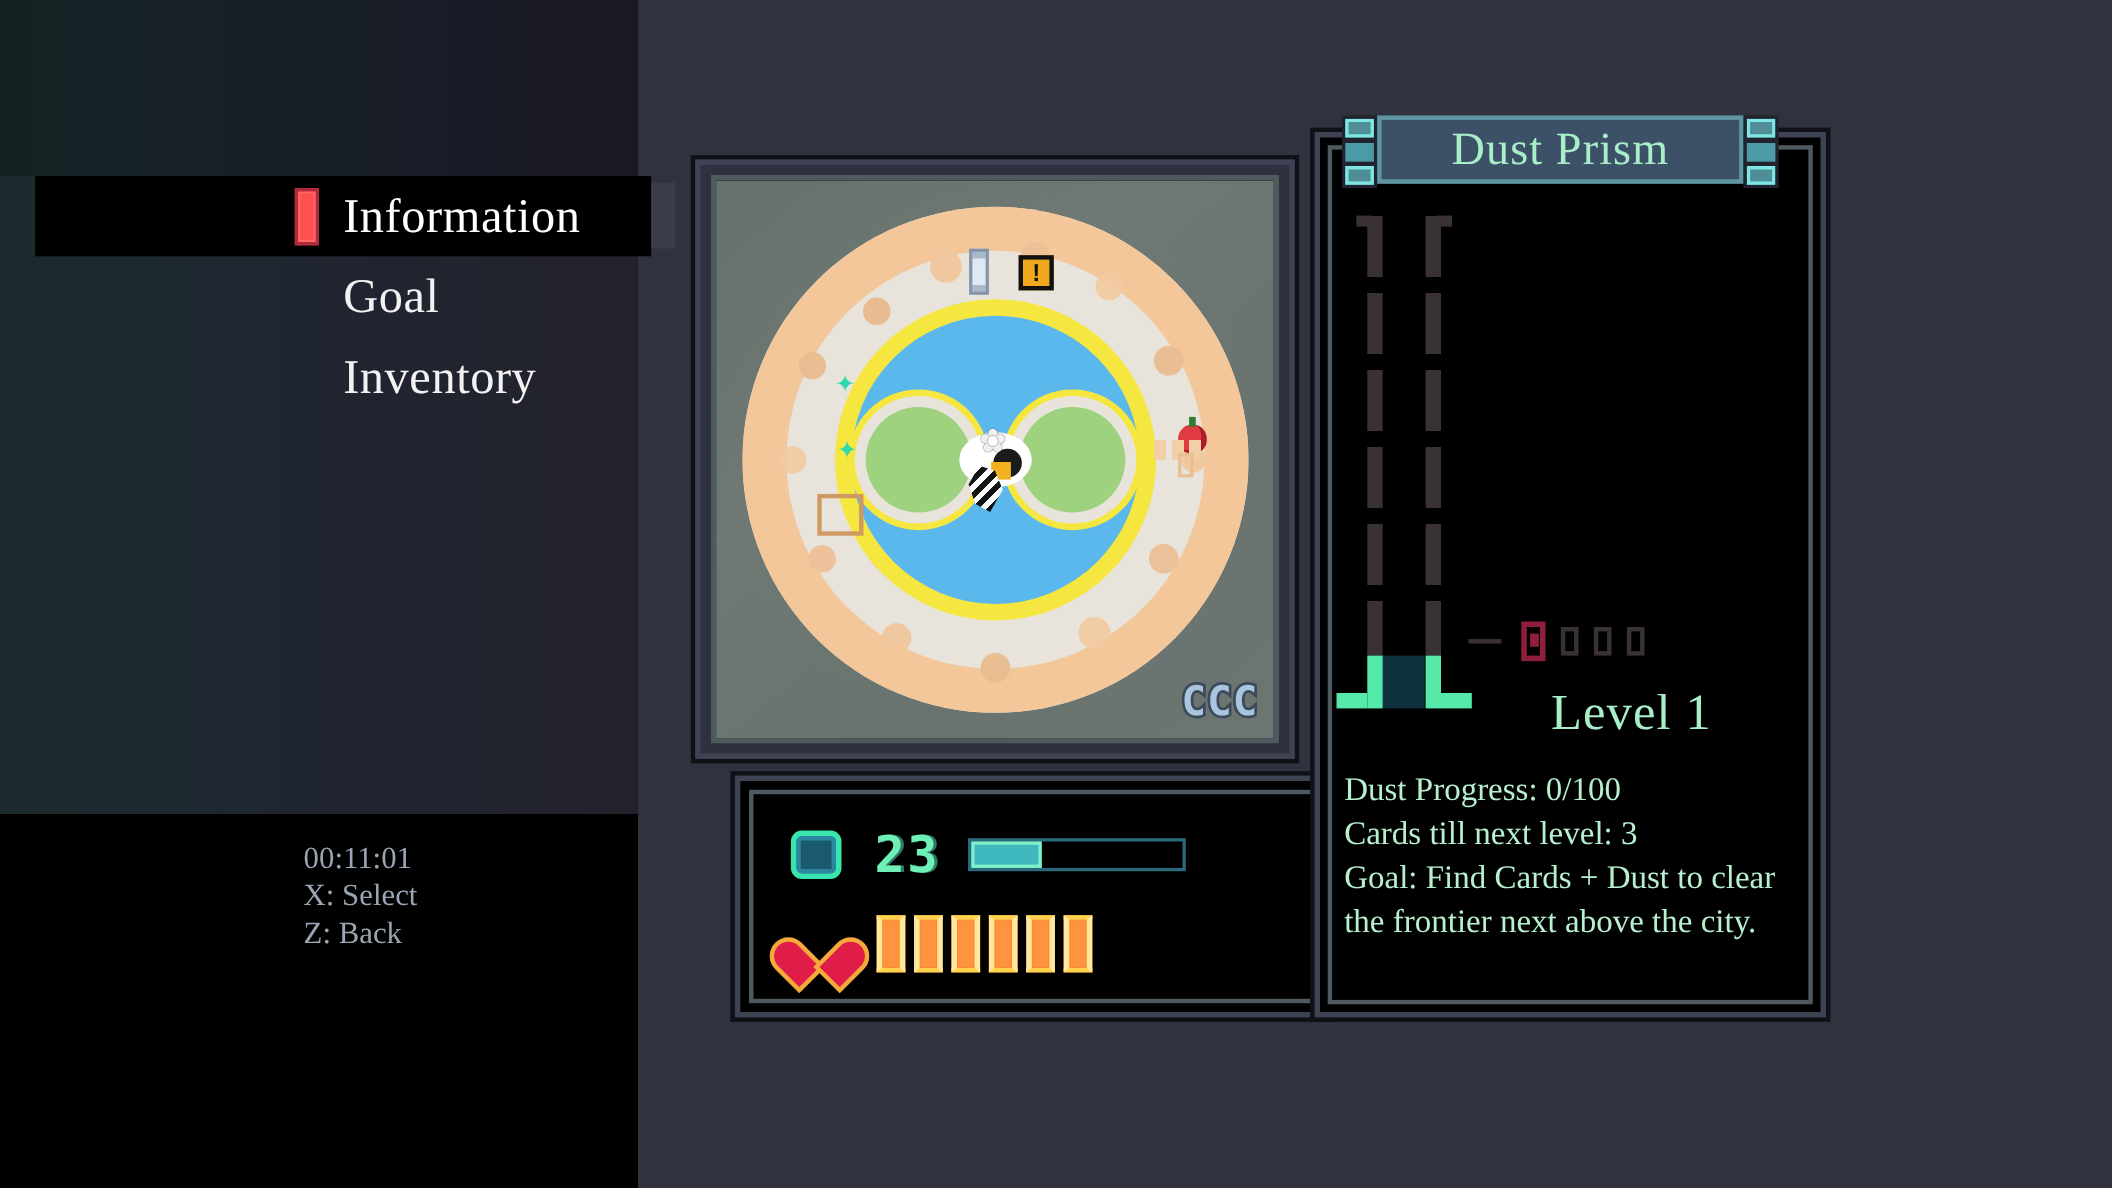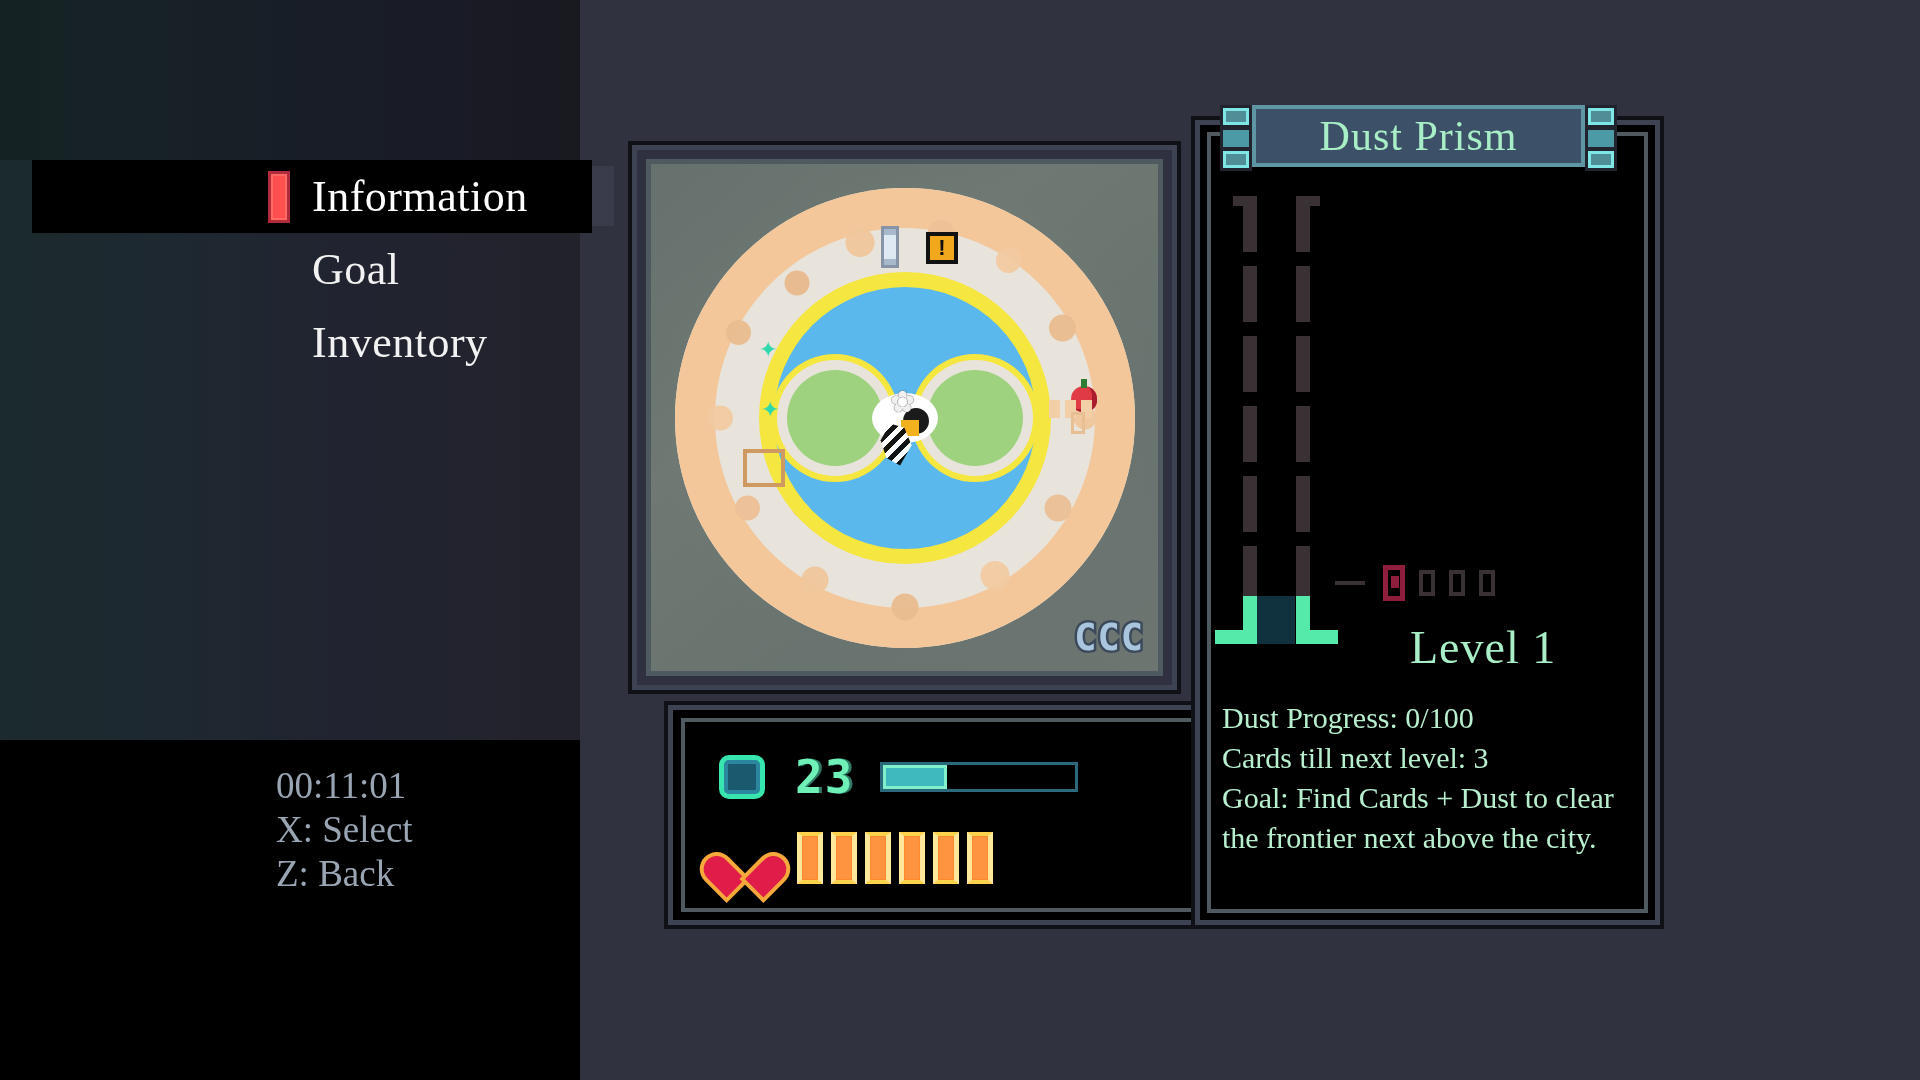--- a/index.html
+++ b/index.html
@@ -56,21 +56,21 @@
   .menu-item.selected .menu-label { color: #ffffff; }
 
   .sidebar-divider {
     position: absolute; left: 0; top: 740px;
     width: 580px; height: 340px;
     background: #000000;
   }
   .hud-footer {
     position: absolute; left: 0; top: 740px; width: 580px;
     padding-left: 276px; padding-top: 25px;
-    color: #9aa5b4; font-size: 37px; line-height: 1.14;
+    color: #9aa5b4; font-size: 28px; line-height: 1.14;
   }
   .hud-footer div { margin-bottom: 2px; }
 
   
   .map-panel {
     position: absolute; left: 632px; top: 145px;
     width: 545px; height: 545px;
     background: #2f3140;
     border: 5px solid #3d4353;
     box-shadow: 0 0 0 4px #0f1116;

